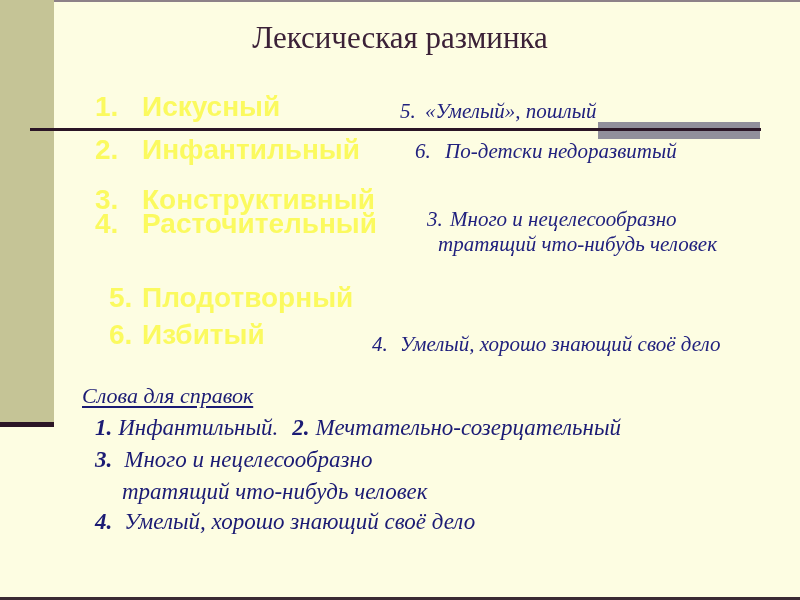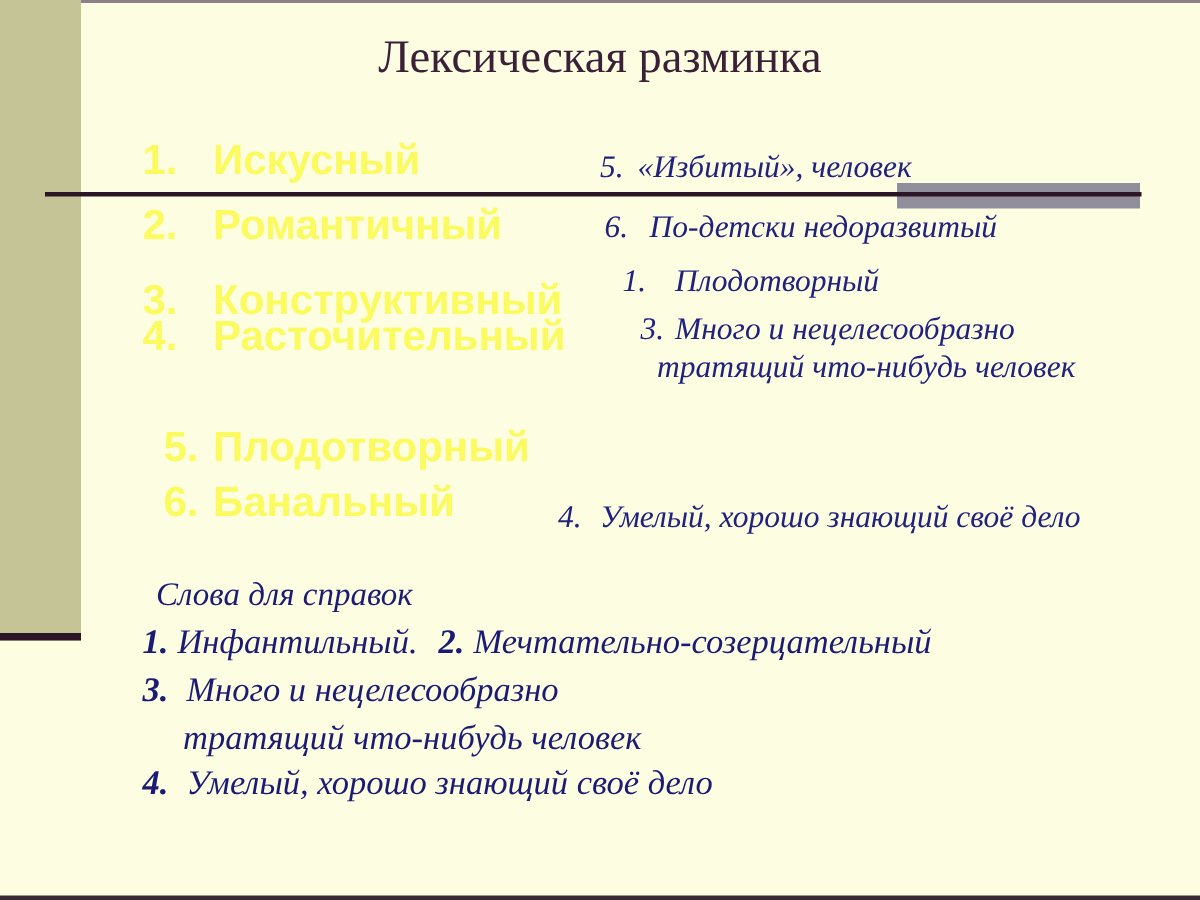--- a/index.html
+++ b/index.html
@@ -42,37 +42,38 @@
   
   .def{
     position:absolute;
     font:italic 21px "Liberation Serif",serif;
     color:#21217E;
     white-space:nowrap;
     line-height:1.18;
   }
   .def .num{display:inline-block;}
   .d1{left:400px;top:99px}  .d1 .num{width:25px}
-  .d2{left:403px;top:139px} .d2 .num{width:30px}
+  .d2{left:415px;top:139px} .d2 .num{width:30px}
   .d3{left:415px;top:175px} .d3 .num{width:35px}
   .d4{left:427px;top:207px} .d4 .num{width:23px}
   .d4 .cont{display:block;margin-left:11px;}
   .d5{left:390px;top:286px} .d5 .num{width:35px}
   .d6{left:372px;top:332px} .d6 .num{width:28px}
   
   .ref{
     position:absolute;
     font:italic 23px "Liberation Serif",serif;
     color:#1B1B74;
     white-space:nowrap;
     line-height:1.1;
   }
   .ref-heading{
-    left:104px;top:384px;
+    left:82px;top:384px;
     font-size:22px;
+    text-decoration:underline;
     text-underline-offset:3px;
   }
   .rl1{left:95px;top:415px}
   .rl2{left:95px;top:447px}
   .rl2b{left:122px;top:479px}
   .rl3{left:95px;top:509px}
   .rl4{left:95px;top:539px}
   .ref b{font-weight:bold;margin-right:6px;}
   .ref b.sp{margin-left:14px;}
   .ref b.wide{margin-right:12px;}
@@ -88,43 +89,40 @@
   <div class="rule-main"></div>
   <div class="rule-left"></div>
   <div class="bottom-border"></div>
 
   <div class="title">Лексическая разминка</div>
 
   <div class="term t1">
     <span class="num">1.</span><span>Искусный</span>
   </div>
   <div class="term t2">
-    <span class="num">2.</span><span>Романтичный</span>
+    <span class="num">2.</span><span>Инфантильный</span>
   </div>
   <div class="term t3">
     <span class="num">3.</span><span>Конструктивный</span>
   </div>
   <div class="term t4">
     <span class="num">4.</span><span>Расточительный</span>
   </div>
   <div class="term t5">
     <span class="num">5.</span><span>Плодотворный</span>
   </div>
   <div class="term t6">
-    <span class="num">6.</span><span>Банальный</span>
+    <span class="num">6.</span><span>Избитый</span>
   </div>
 
   <div class="def d1">
-    <span class="num">5.</span><span>«Избитый», человек</span>
+    <span class="num">5.</span><span>«Умелый», пошлый</span>
   </div>
   <div class="def d2">
     <span class="num">6.</span><span>По-детски недоразвитый</span>
-  </div>
-  <div class="def d3">
-    <span class="num">1.</span><span>Плодотворный</span>
   </div>
   <div class="def d4">
     <span class="num">3.</span><span>Много и нецелесообразно</span>
     <span class="cont">тратящий что-нибудь человек</span>
   </div>
   <div class="def d6">
     <span class="num">4.</span><span>Умелый, хорошо знающий своё дело</span>
   </div>
 
   <div class="ref ref-heading">Слова для справок</div>

